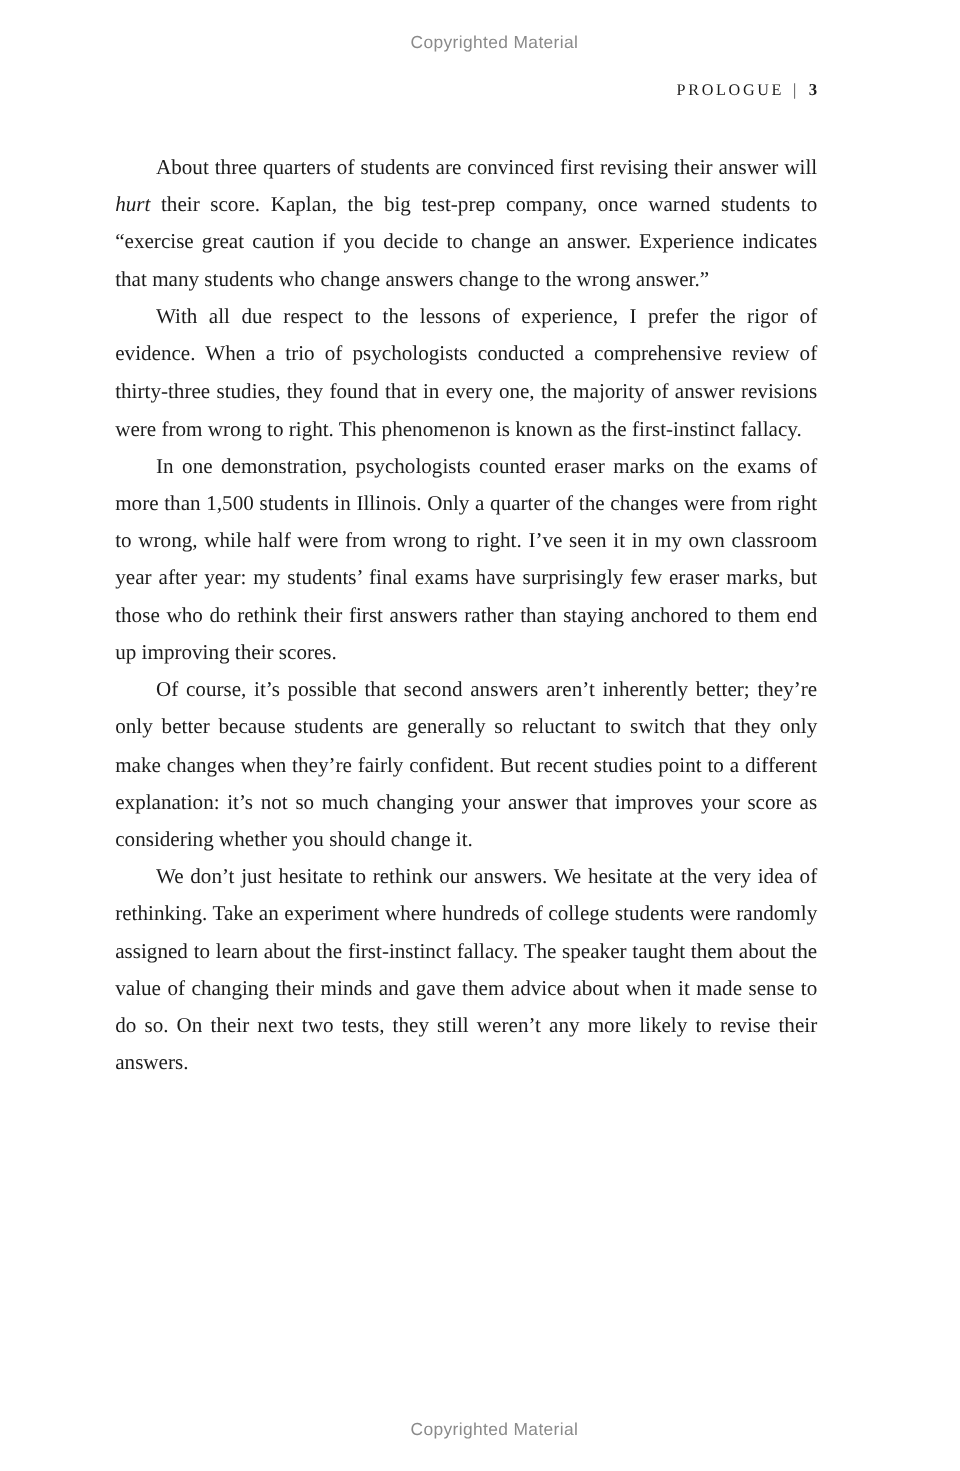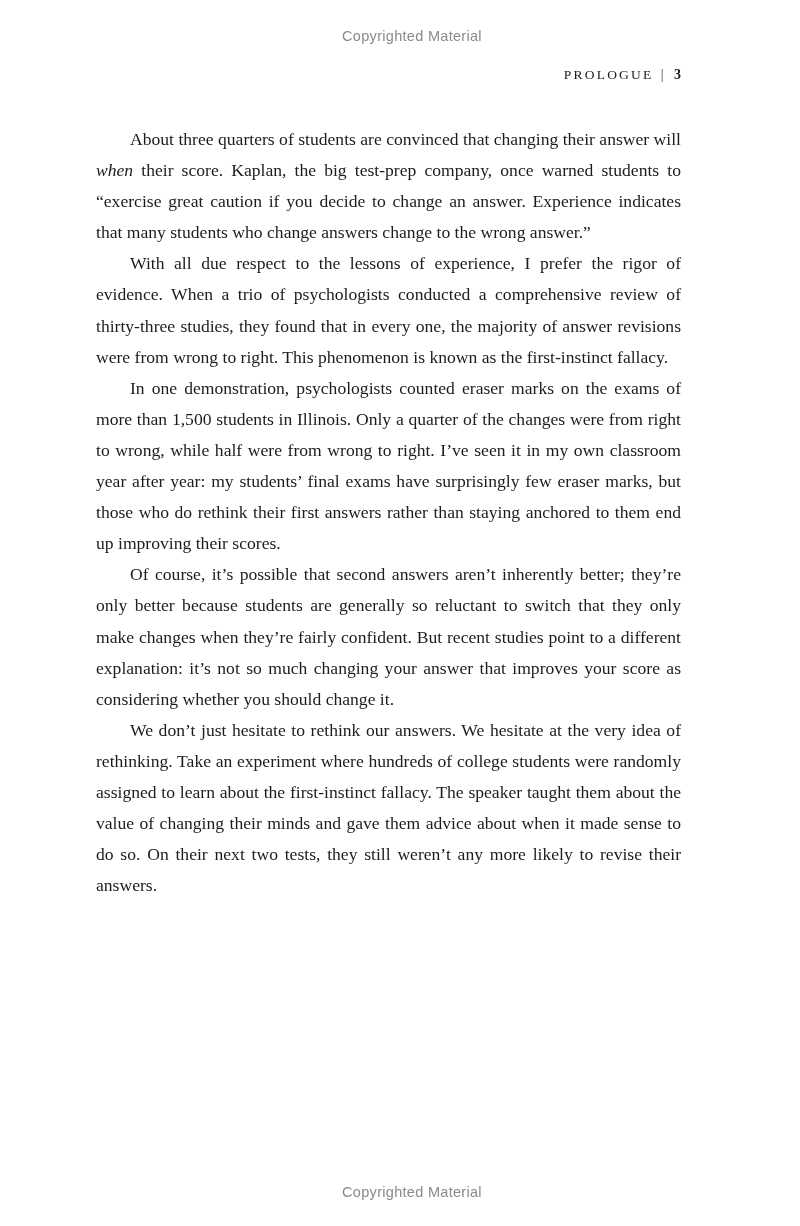--- a/index.html
+++ b/index.html
@@ -77,21 +77,21 @@
 
   <div class="copyright top">Copyrighted Material</div>
 
   <div class="running-header">
     <span class="section">Prologue</span>
     <span class="sep">|</span>
     <span class="pagenum">3</span>
   </div>
 
   <div class="body-text">
-      <p><span>About three quarters of students are convinced that changing their answer will </span><span class="italic">when</span><span> their score. Kaplan, the big test-prep company, once warned students to “exercise great caution if you decide to change an answer. Experience indicates that many students who change answers change to the wrong answer.”</span></p>
+      <p><span>About three quarters of students are convinced first revising their answer will </span><span class="italic">hurt</span><span> their score. Kaplan, the big test-prep company, once warned students to “exercise great caution if you decide to change an answer. Experience indicates that many students who change answers change to the wrong answer.”</span></p>
       <p><span>With all due respect to the lessons of experience, I prefer the rigor of evidence. When a trio of psychologists conducted a comprehensive review of thirty-three studies, they found that in every one, the majority of answer revisions were from wrong to right. This phenomenon is known as the first-instinct fallacy.</span></p>
       <p><span>In one demonstration, psychologists counted eraser marks on the exams of more than 1,500 students in Illinois. Only a quarter of the changes were from right to wrong, while half were from wrong to right. I’ve seen it in my own classroom year after year: my students’ final exams have surprisingly few eraser marks, but those who do rethink their first answers rather than staying anchored to them end up improving their scores.</span></p>
       <p><span>Of course, it’s possible that second answers aren’t inherently better; they’re only better because students are generally so reluctant to switch that they only make changes when they’re fairly confident. But recent studies point to a different explanation: it’s not so much changing your answer that improves your score as considering whether you should change it.</span></p>
       <p><span>We don’t just hesitate to rethink our answers. We hesitate at the very idea of rethinking. Take an experiment where hundreds of college students were randomly assigned to learn about the first-instinct fallacy. The speaker taught them about the value of changing their minds and gave them advice about when it made sense to do so. On their next two tests, they still weren’t any more likely to revise their answers.</span></p>
     </div>
 
   <div class="copyright bottom">Copyrighted Material</div>
 
 </div>
 

